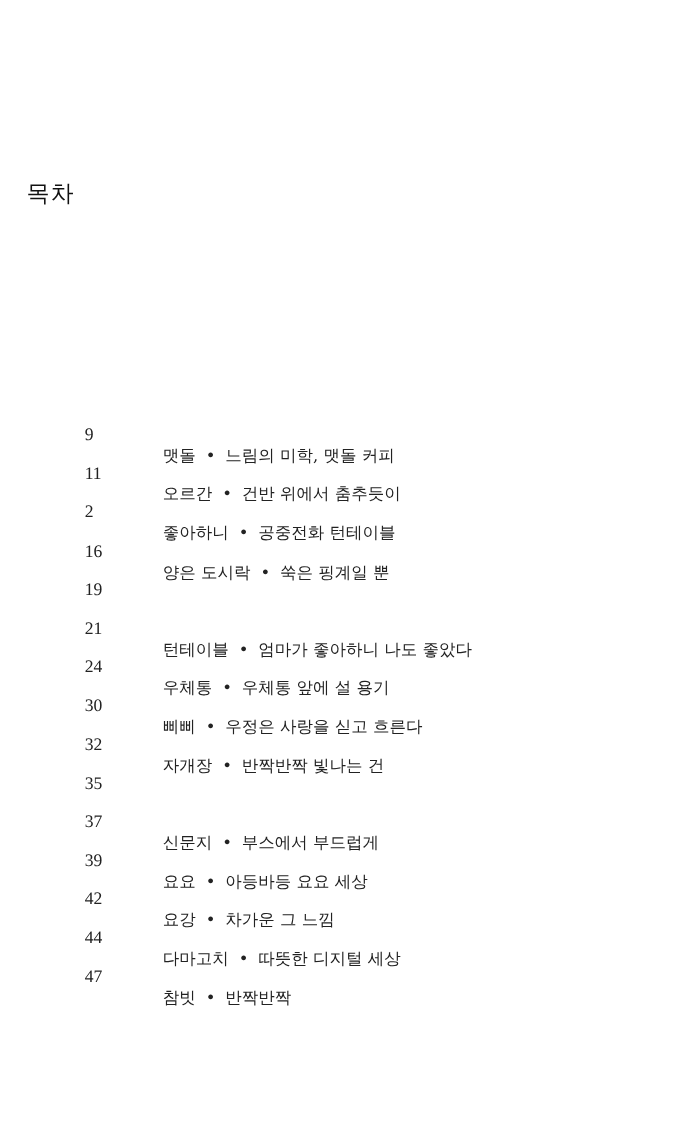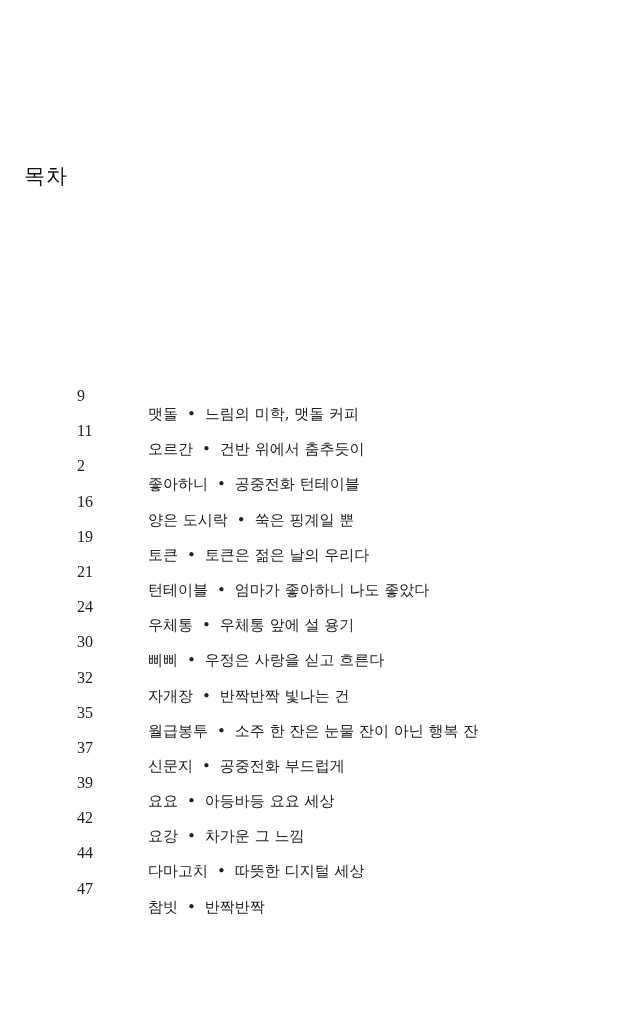--- a/index.html
+++ b/index.html
@@ -80,45 +80,43 @@
   <li class="toc-item">
     <span class="toc-page">2</span>
     <span class="toc-text"><span>좋아하니</span><span class="toc-sep">•</span><span>공중전화 턴테이블</span></span>
   </li>
   <li class="toc-item">
     <span class="toc-page">16</span>
     <span class="toc-text"><span>양은 도시락</span><span class="toc-sep">•</span><span>쑥은 핑계일 뿐</span></span>
   </li>
   <li class="toc-item">
     <span class="toc-page">19</span>
-    <span class="toc-text"><span>토큰</span><span class="toc-sep">•</span><span>토큰은 젊은 날의 우리다</span></span>
   </li>
   <li class="toc-item">
     <span class="toc-page">21</span>
     <span class="toc-text"><span>턴테이블</span><span class="toc-sep">•</span><span>엄마가 좋아하니 나도 좋았다</span></span>
   </li>
   <li class="toc-item">
     <span class="toc-page">24</span>
     <span class="toc-text"><span>우체통</span><span class="toc-sep">•</span><span>우체통 앞에 설 용기</span></span>
   </li>
   <li class="toc-item">
     <span class="toc-page">30</span>
     <span class="toc-text"><span>삐삐</span><span class="toc-sep">•</span><span>우정은 사랑을 싣고 흐른다</span></span>
   </li>
   <li class="toc-item">
     <span class="toc-page">32</span>
     <span class="toc-text"><span>자개장</span><span class="toc-sep">•</span><span>반짝반짝 빛나는 건</span></span>
   </li>
   <li class="toc-item">
     <span class="toc-page">35</span>
-    <span class="toc-text"><span>월급봉투</span><span class="toc-sep">•</span><span>소주 한 잔은 눈물 잔이 아닌 행복 잔</span></span>
   </li>
   <li class="toc-item">
     <span class="toc-page">37</span>
-    <span class="toc-text"><span>신문지</span><span class="toc-sep">•</span><span>공중전화 부드럽게</span></span>
+    <span class="toc-text"><span>신문지</span><span class="toc-sep">•</span><span>부스에서 부드럽게</span></span>
   </li>
   <li class="toc-item">
     <span class="toc-page">39</span>
     <span class="toc-text"><span>요요</span><span class="toc-sep">•</span><span>아등바등 요요 세상</span></span>
   </li>
   <li class="toc-item">
     <span class="toc-page">42</span>
     <span class="toc-text"><span>요강</span><span class="toc-sep">•</span><span>차가운 그 느낌</span></span>
   </li>
   <li class="toc-item">

